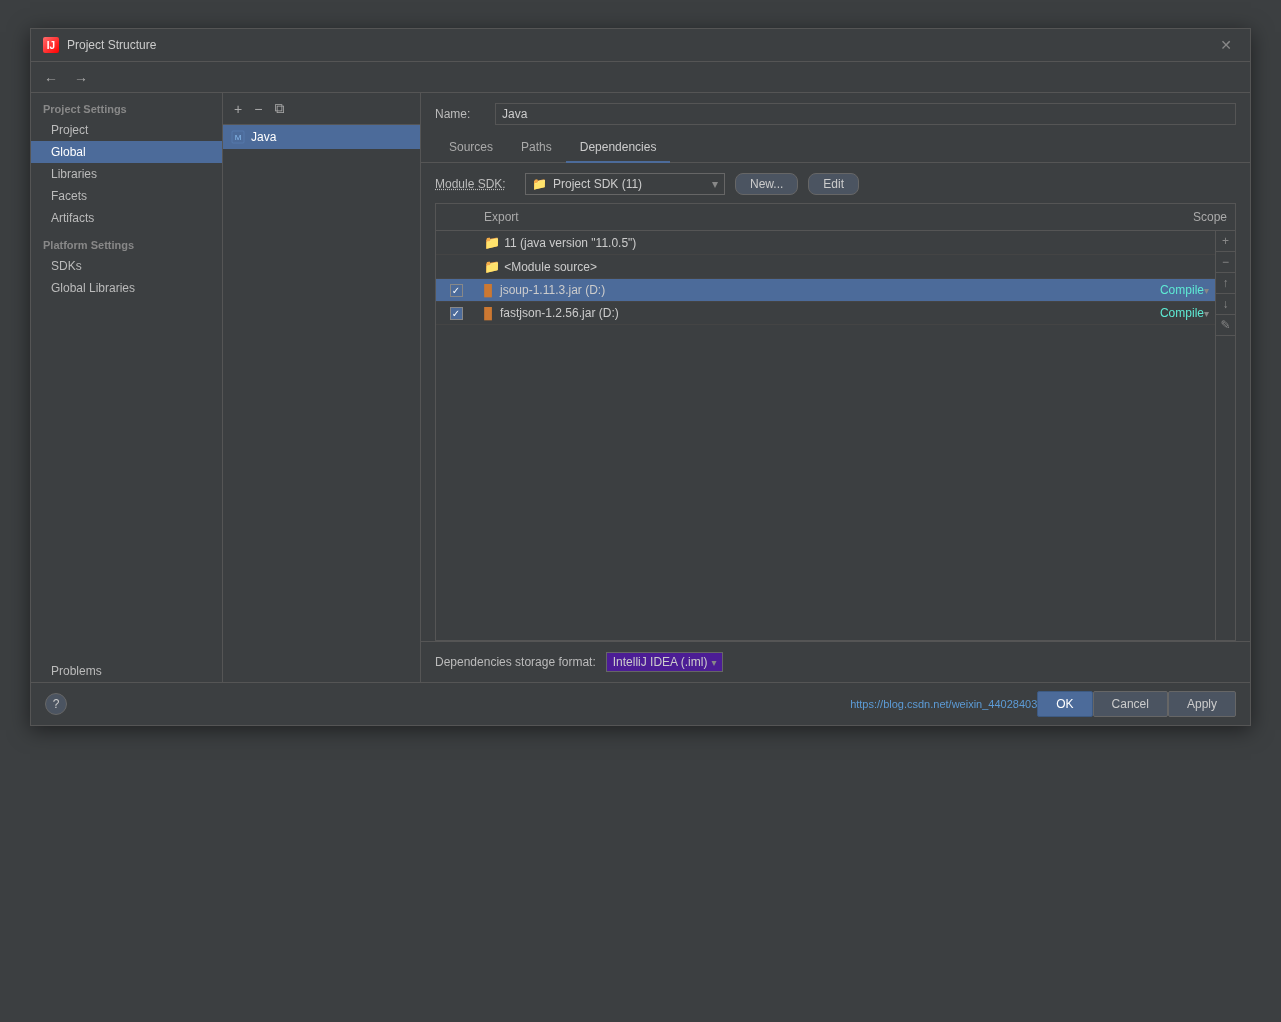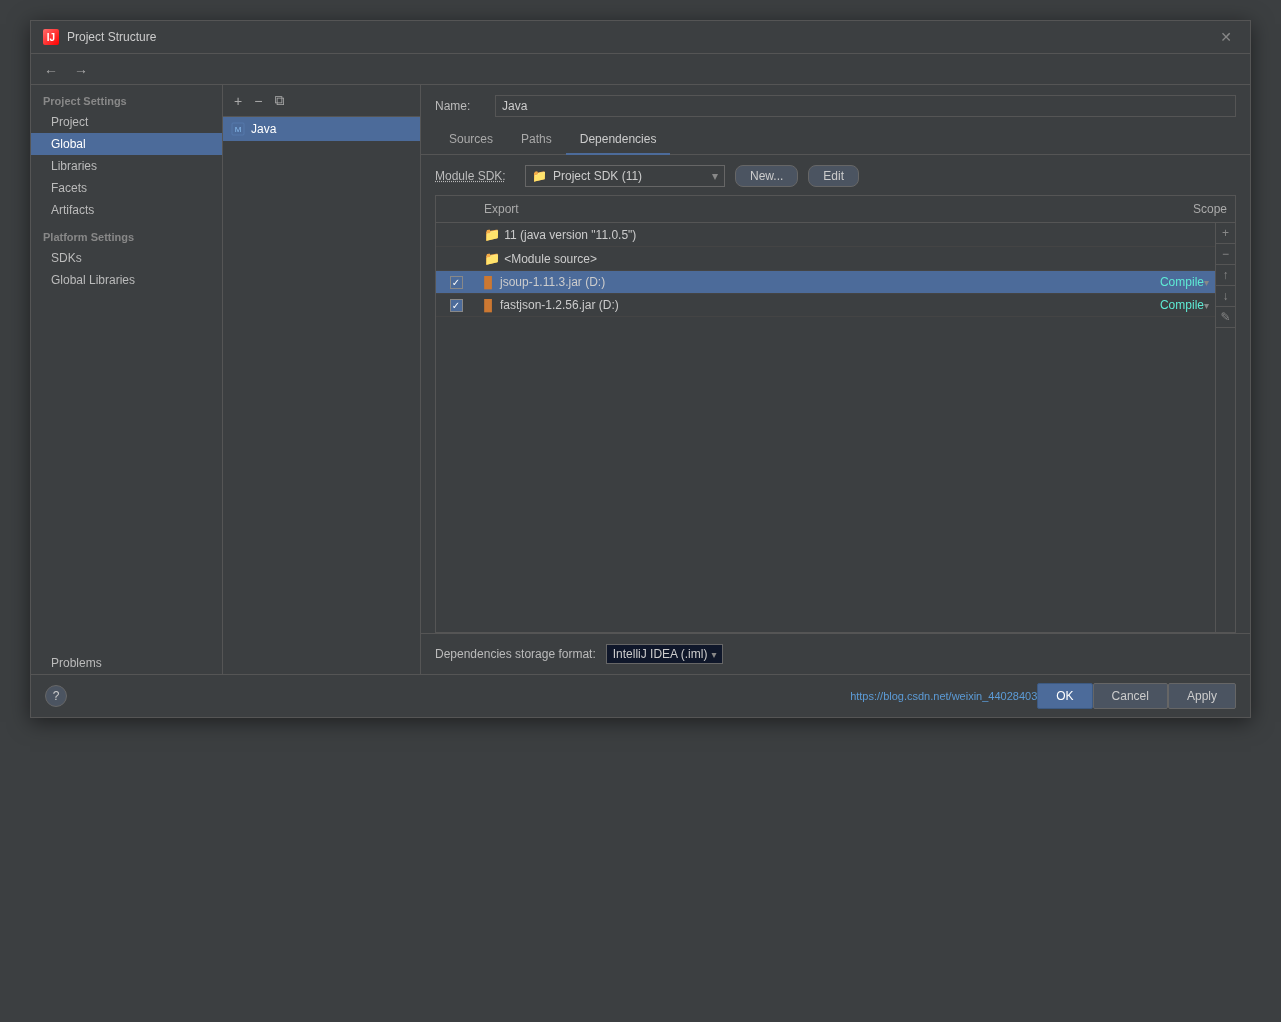--- a/index.html
+++ b/index.html
@@ -13,21 +13,21 @@
       overflow: hidden;
     }
 
     .dialog {
       width: 1221px;
       height: 698px;
       background: #3c3f41;
       border: 1px solid #555555;
       display: flex;
       flex-direction: column;
-      margin: 20px auto;
+      margin: 28px auto;
       box-shadow: 0 4px 20px rgba(0,0,0,0.5);
     }
 
     .title-bar {
       background: #3c3f41;
       padding: 6px 12px;
       display: flex;
       align-items: center;
       justify-content: space-between;
       border-bottom: 1px solid #555;
@@ -420,21 +420,21 @@
     }
 
     .storage-label {
       color: #bbbbbb;
       font-size: 12px;
     }
 
     .storage-select-wrap {
       display: flex;
       align-items: center;
-      background: #0f172a;
+      background: #4c1d95;
       border: 1px solid #666;
       padding: 2px 6px;
       gap: 4px;
     }
 
     
     .footer {
       display: flex;
       align-items: center;
       justify-content: space-between;

